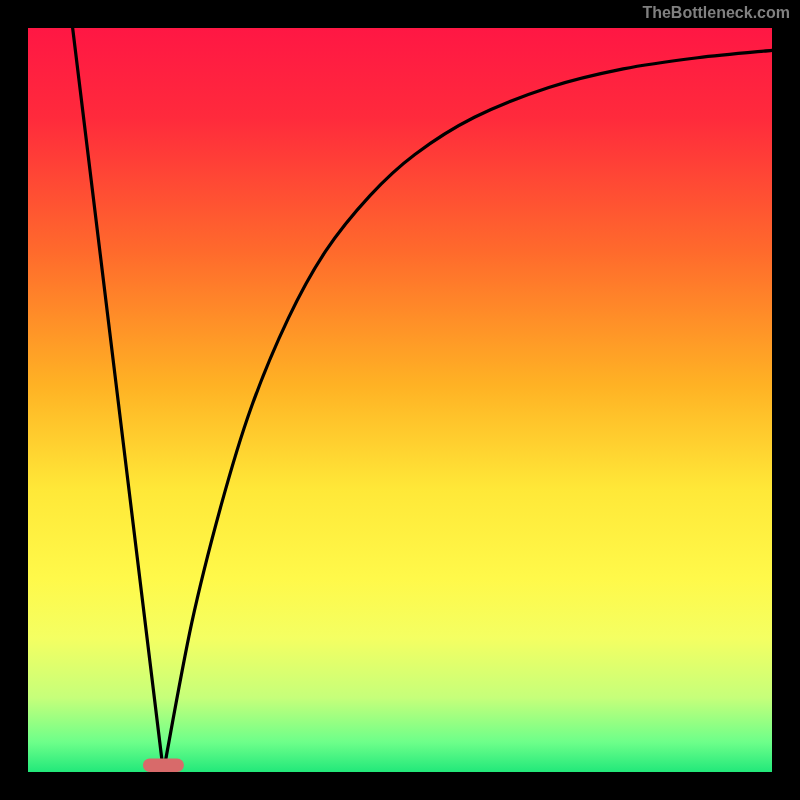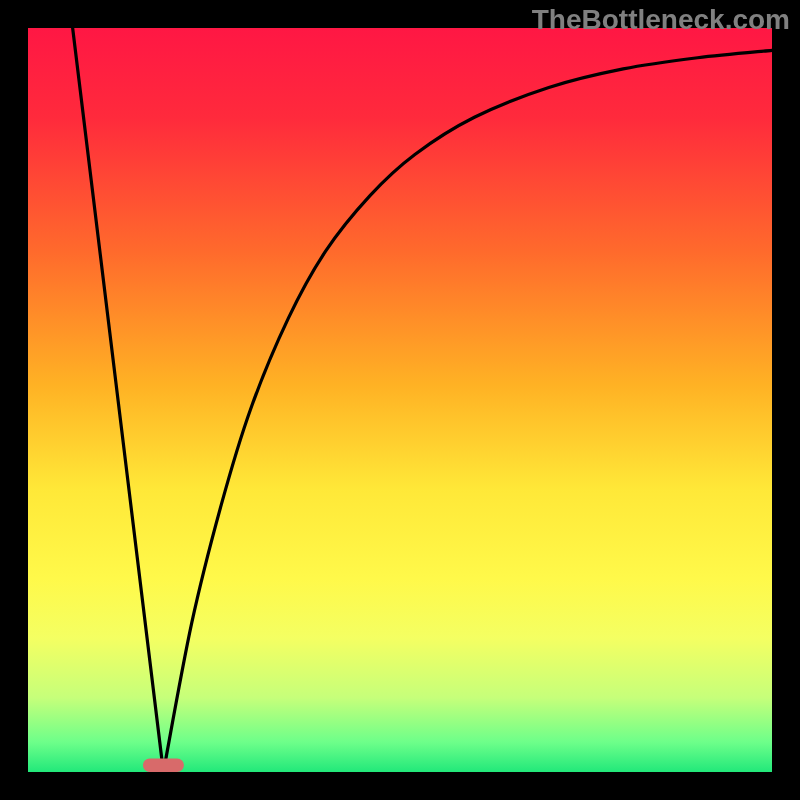--- a/index.html
+++ b/index.html
@@ -13,21 +13,21 @@
   .chart-container {
     position: relative;
     width: 800px;
     height: 800px;
   }
   .watermark {
     position: absolute;
     top: 4px;
     right: 10px;
     font-family: Arial, sans-serif;
-    font-size: 28px;
+    font-size: 16px;
     font-weight: bold;
     color: #808080;
     z-index: 10;
   }
   svg {
     display: block;
   }
 </style>
 </head>
 <body>

